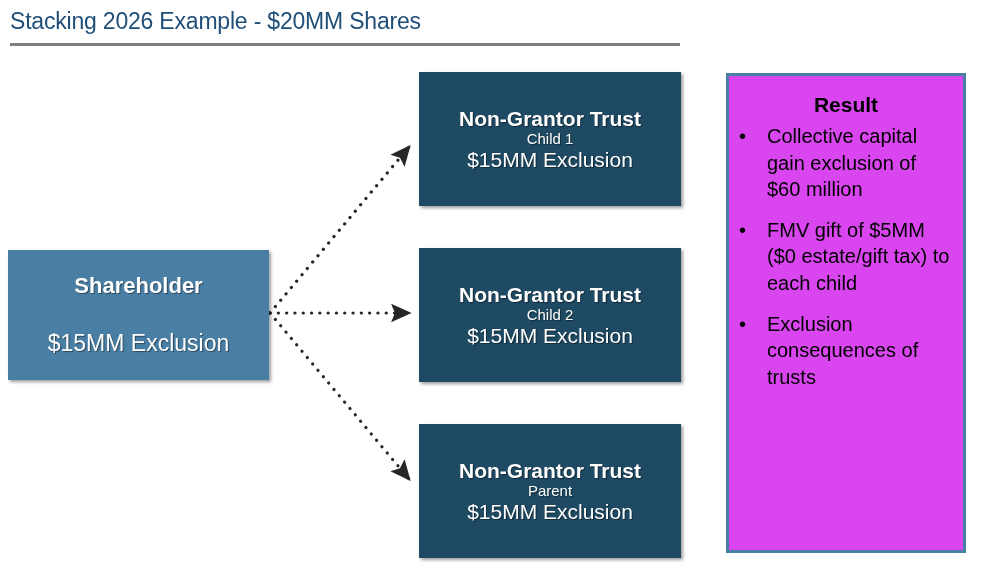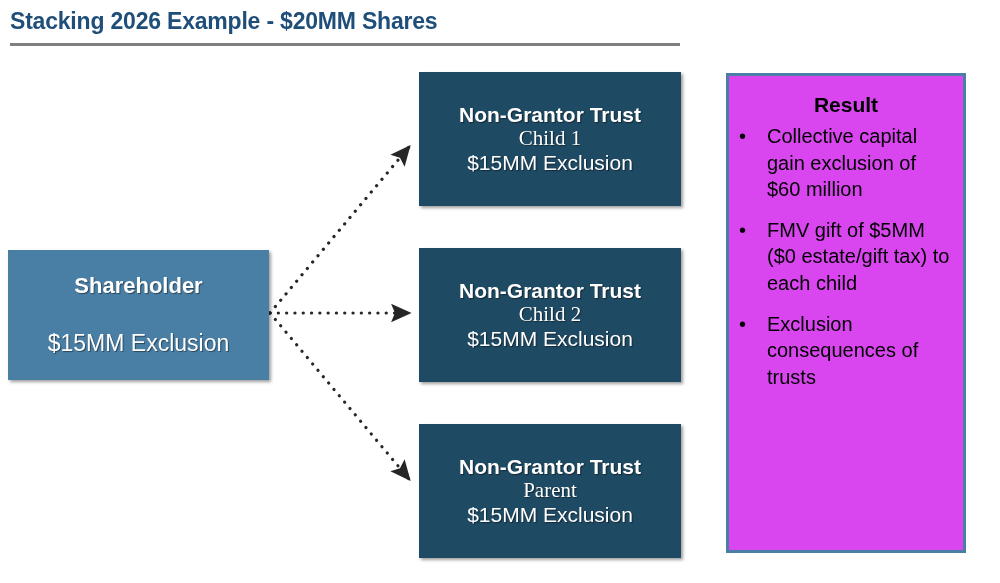--- a/index.html
+++ b/index.html
@@ -15,21 +15,21 @@
     font-family: "Liberation Sans", sans-serif;
     -webkit-font-smoothing: antialiased;
   }
 
   
   #slide-title {
     position: absolute;
     left: 10px;
     top: 8px;
     font-size: 23px;
-    font-weight: bold;
+    font-weight: normal;
     color: #1F4E79;
     letter-spacing: -0.2px;
     white-space: nowrap;
   }
   #title-rule {
     position: absolute;
     left: 10px;
     top: 43px;
     width: 670px;
     height: 3px;
@@ -48,23 +48,22 @@
     box-shadow: 2px 2px 3px rgba(0,0,0,0.38);
     line-height: 1.14;
   }
   .node-box .ln-bold {
     font-weight: bold;
     font-size: 21px;
     text-shadow: 1px 1px 1px rgba(0,0,0,0.45);
   }
   .node-box .ln-reg {
     font-weight: normal;
-    font-size: 21px;
+    font-size: 15px;
     text-shadow: 1px 1px 1px rgba(0,0,0,0.45);
-    font-family: Liberation Serif, serif;
   }
   .node-box .ln-ital {
     font-size: 21px;
     text-shadow: 1px 1px 1px rgba(0,0,0,0.45);
   }
 
   
   #shareholder-box {
     left: 8px;
     top: 250px;

